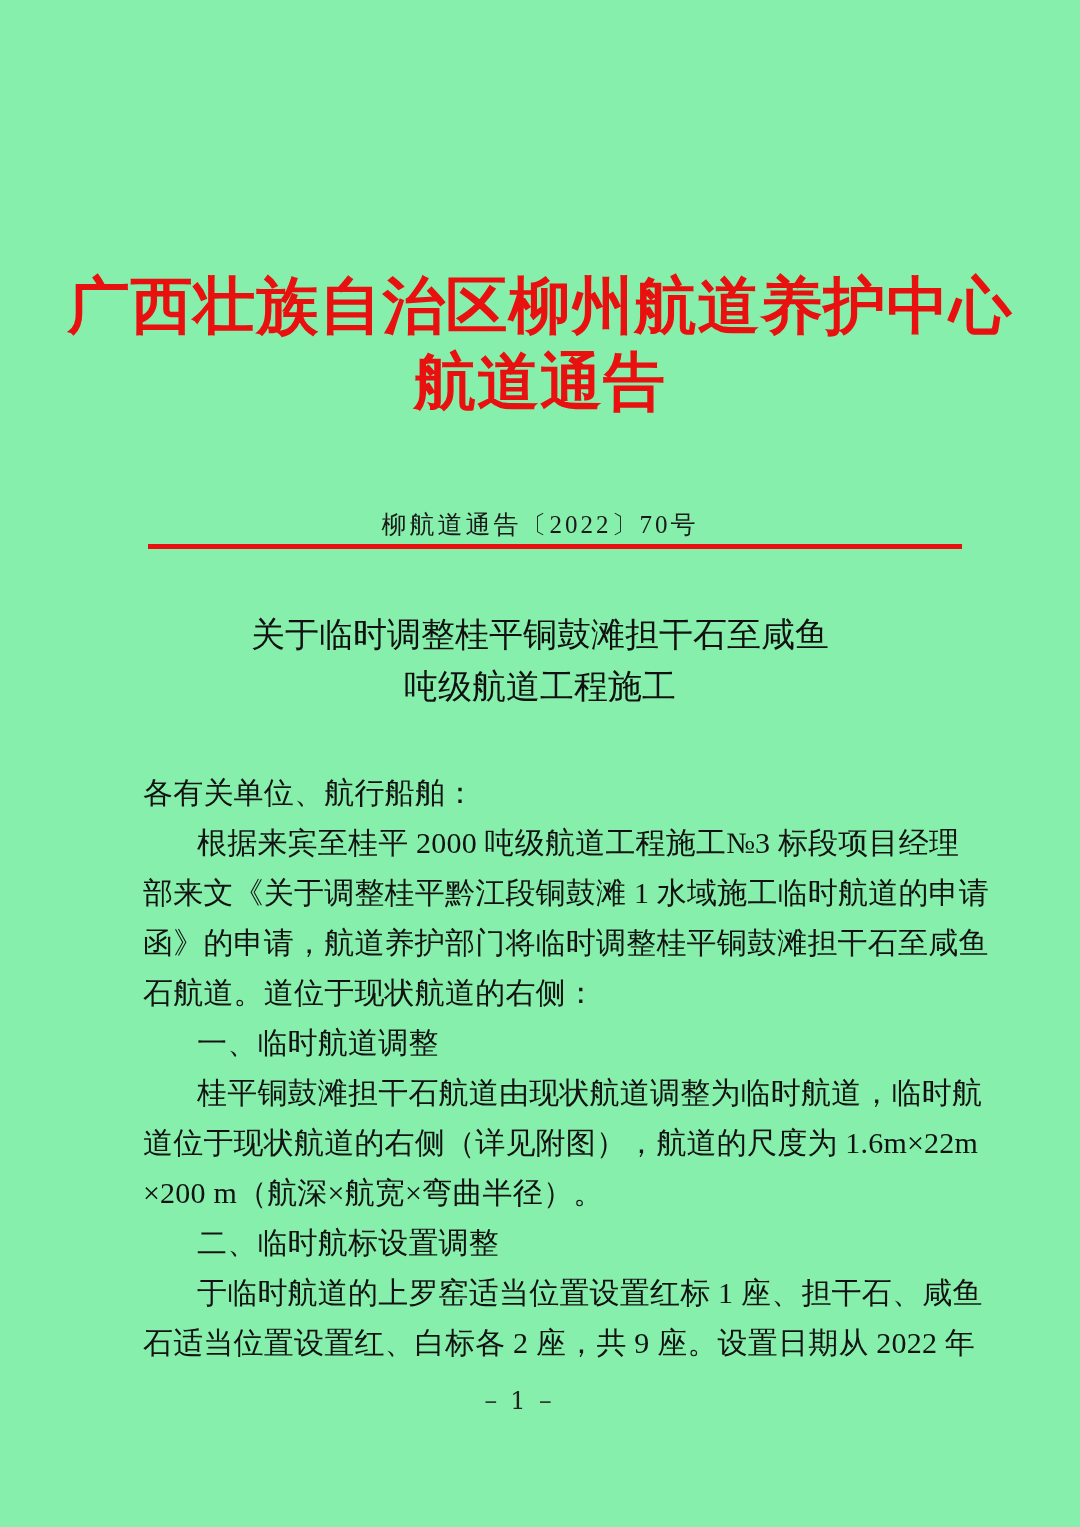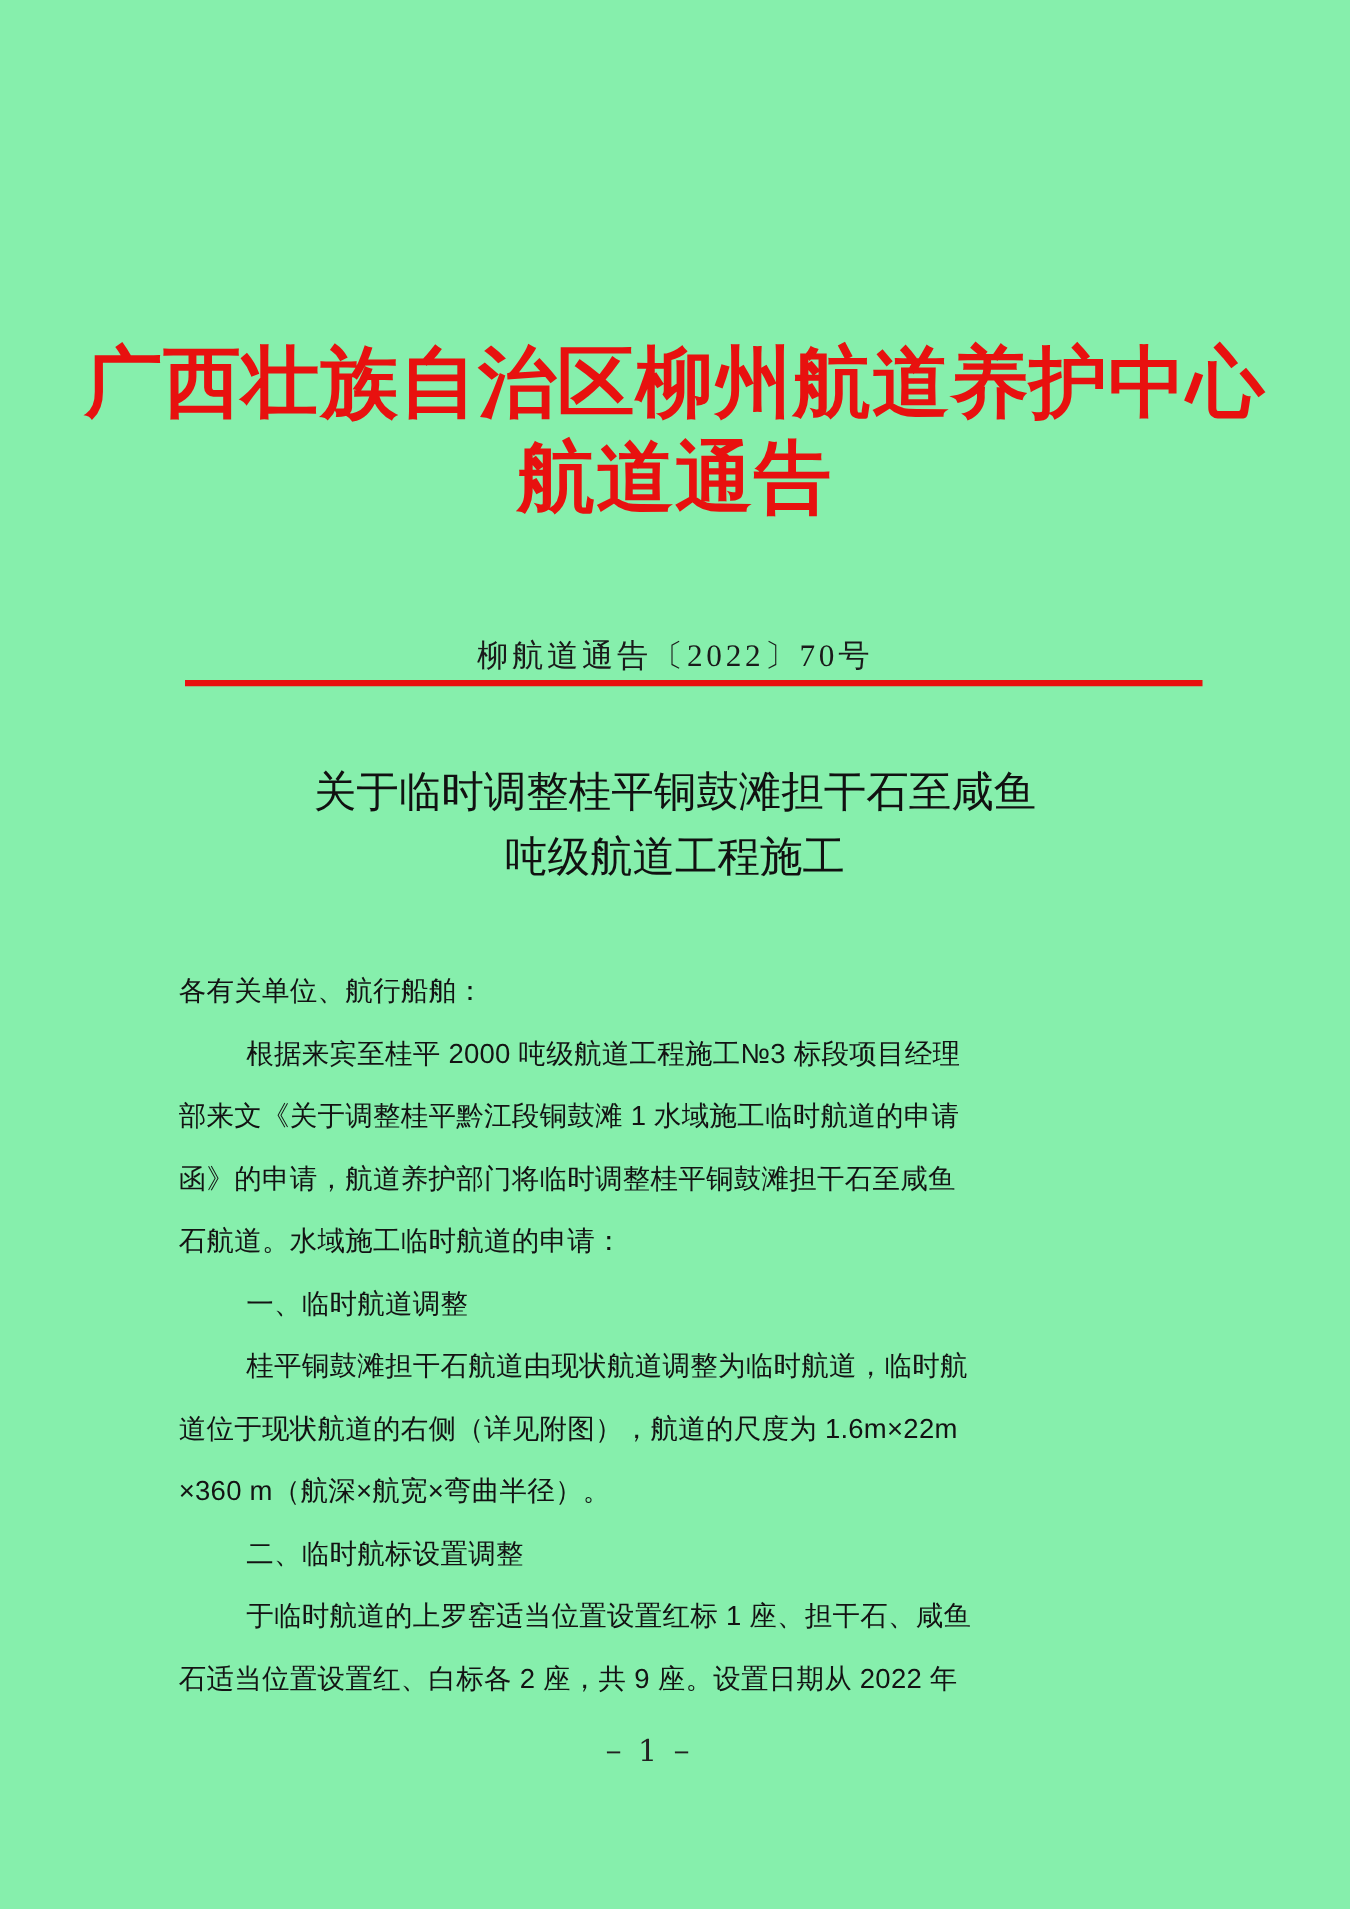--- a/index.html
+++ b/index.html
@@ -79,22 +79,22 @@
     display: block;
     white-space: nowrap;
   }
 
   
   .body-text {
     position: absolute;
     left: 143px;
     top: 768px;
     width: 812px;
-    font-family: Liberation Sans, sans-serif;
-    font-size: 22px;
+    font-family: Liberation Serif, serif;
+    font-size: 30px;
     line-height: 50px;
     color: #131313;
   }
 
   .body-line {
     white-space: nowrap;
     letter-spacing: 0.2px;
   }
 
   .body-line.indent {
@@ -132,25 +132,25 @@
   <div class="subject-title">
     <span class="tline">关于临时调整桂平铜鼓滩担干石至咸鱼</span>
     <span class="tline">吨级航道工程施工</span>
   </div>
 
   <div class="body-text">
     <div class="body-line">各有关单位、航行船舶：</div>
     <div class="body-line indent">根据来宾至桂平 2000 吨级航道工程施工№3 标段项目经理</div>
     <div class="body-line">部来文《关于调整桂平黔江段铜鼓滩 1 水域施工临时航道的申请</div>
     <div class="body-line">函》的申请，航道养护部门将临时调整桂平铜鼓滩担干石至咸鱼</div>
-    <div class="body-line">石航道。水域施工临时航道的申请：</div>
+    <div class="body-line">石航道。道位于现状航道的右侧：</div>
     <div class="body-line indent">一、临时航道调整</div>
     <div class="body-line indent">桂平铜鼓滩担干石航道由现状航道调整为临时航道，临时航</div>
     <div class="body-line">道位于现状航道的右侧（详见附图），航道的尺度为 1.6m×22m</div>
-    <div class="body-line">×360 m（航深×航宽×弯曲半径）。</div>
+    <div class="body-line">×200 m（航深×航宽×弯曲半径）。</div>
     <div class="body-line indent">二、临时航标设置调整</div>
     <div class="body-line indent">于临时航道的上罗窑适当位置设置红标 1 座、担干石、咸鱼</div>
     <div class="body-line">石适当位置设置红、白标各 2 座，共 9 座。设置日期从 2022 年</div>
   </div>
 
   <div class="page-footer">－ 1 －</div>
 
 </div>
 
 </body></html>

